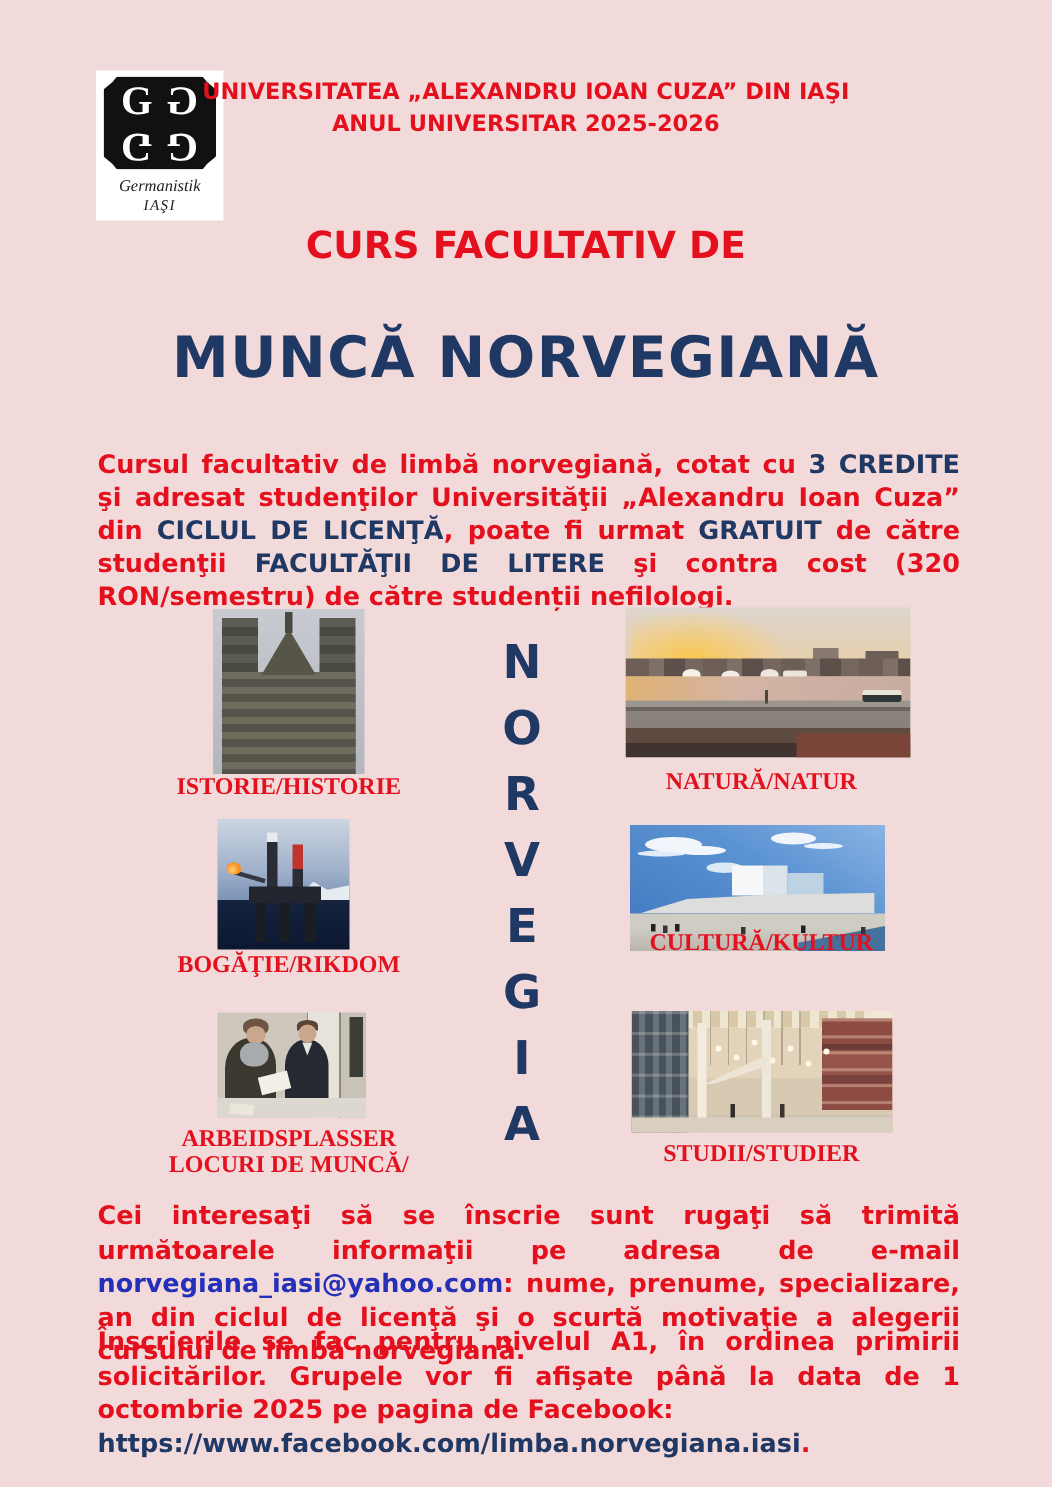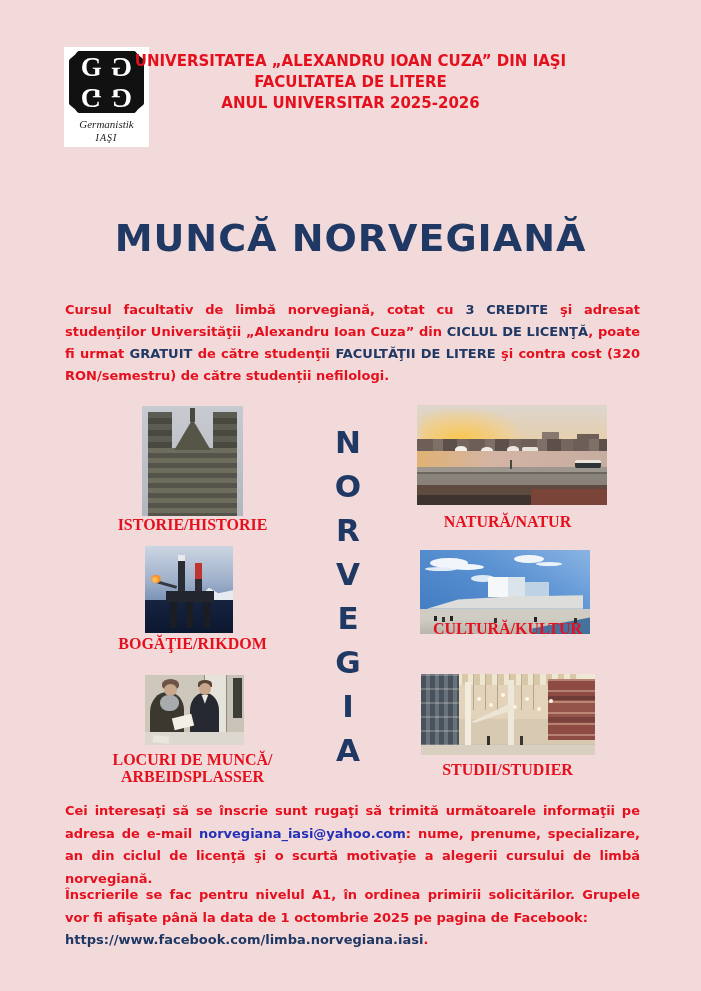--- a/index.html
+++ b/index.html
@@ -25,21 +25,21 @@
 
   
   .header{position:absolute;left:0;right:0;top:51px;text-align:center;color:var(--red);
     font-weight:bold;font-size:15px;line-height:21px;}
   .kicker{position:absolute;left:0;right:0;top:149px;text-align:center;color:var(--red);
     font-weight:bold;font-size:25px;}
   .main-title{position:absolute;left:0;right:0;top:216px;margin:0;text-align:center;color:var(--navy);
     font-weight:bold;font-size:38px;letter-spacing:1px;}
 
   
-  .para{position:absolute;left:65px;width:575px;margin:0;font-weight:bold;font-size:13px;
+  .para{position:absolute;left:65px;width:575px;margin:0;font-weight:bold;font-size:17px;
     line-height:22px;text-align:justify;}
   .p1{top:299px;}
   .p2{top:800px;line-height:22.5px;}
   .p3{top:884px;line-height:22.5px;}
   .c-red{color:var(--red);}
   .c-navy{color:var(--navy);}
   .c-link{color:var(--link);margin-top:16px;}
 
   
   .cap{position:absolute;width:185px;text-align:center;color:var(--red);
@@ -154,24 +154,24 @@
       <span class="g g2">G</span>
       <span class="g g3">G</span>
       <span class="g g4">G</span>
     </div>
     <div class="logo-sub">Germanistik</div>
     <div class="logo-city">IAŞI</div>
   </div>
 
   <div class="header">
     <div>UNIVERSITATEA „ALEXANDRU IOAN CUZA” DIN IAŞI</div>
-    <div>FACULTATEA DE LITERE</div>
     <div>ANUL UNIVERSITAR 2025-2026</div>
   </div>
 
+  <div class="kicker">CURS FACULTATIV DE</div>
   <h1 class="main-title">MUNCĂ NORVEGIANĂ</h1>
 
   <p class="para p1"><span class="c-red">Cursul facultativ de limbă norvegiană, cotat cu </span><span class="c-navy">3 CREDITE</span><span class="c-red"> şi adresat studenţilor Universităţii „Alexandru Ioan Cuza” din </span><span class="c-navy">CICLUL DE LICENŢĂ</span><span class="c-red">, poate fi urmat </span><span class="c-navy">GRATUIT</span><span class="c-red"> de către studenţii </span><span class="c-navy">FACULTĂŢII DE LITERE</span><span class="c-red"> şi contra cost (320 RON/semestru) de către studenții nefilologi.</span></p>
 
   <div class="photo ph-cath" aria-hidden="true">
     <i class="tL"></i>
       <i class="tR"></i>
       <i class="nave"></i>
       <i class="gab"></i>
       <i class="spire"></i>
@@ -199,22 +199,22 @@
       <i class="scarf"></i>
     <i class="mBody"></i>
       <i class="mHair"></i>
       <i class="mHead"></i>
       <i class="shirt"></i>
     <i class="table"></i>
       <i class="papW"></i>
       <i class="papT"></i>
   </div>
   <div class="cap cap-l" style="top:751px">
+    <div>ARBEIDSPLASSER</div>
     <div>LOCURI DE MUNCĂ/</div>
-    <div>ARBEIDSPLASSER</div>
   </div>
 
   <div class="norvegia">
       <div>N</div>
       <div>O</div>
       <div>R</div>
       <div>V</div>
       <div>E</div>
       <div>G</div>
       <div>I</div>

